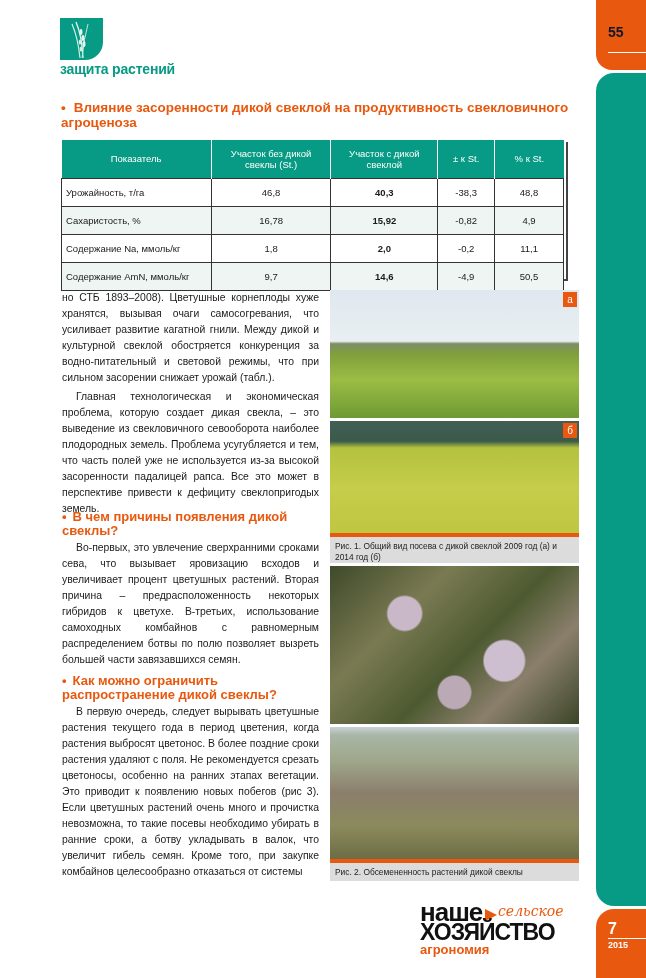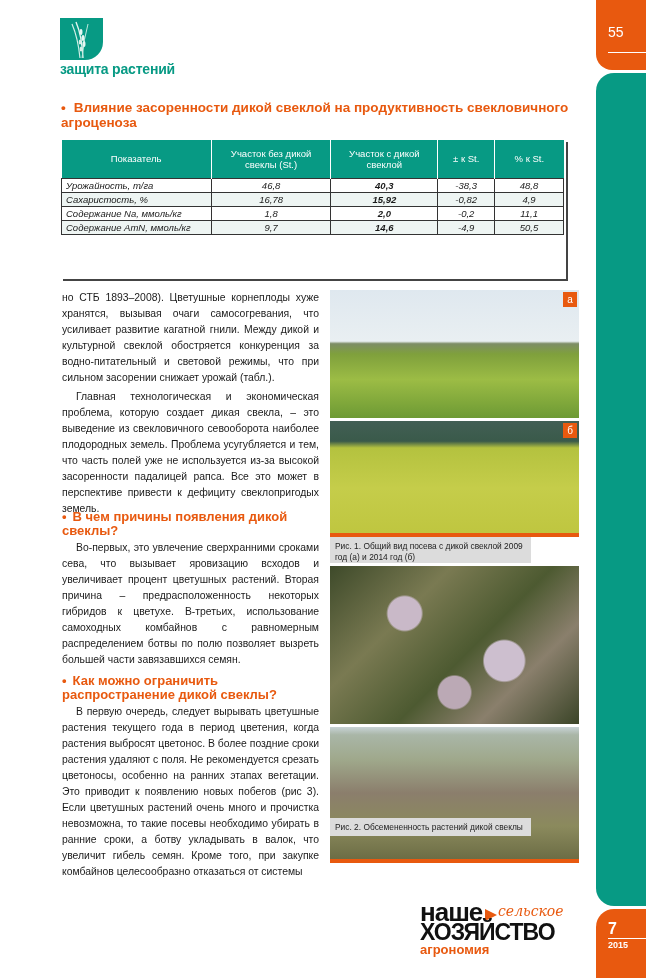--- a/index.html
+++ b/index.html
@@ -1,63 +1,63 @@
 <!DOCTYPE html>
 <html><head>
 <meta charset="utf-8">
 <style>
   * { box-sizing: border-box; margin: 0; padding: 0; }
   html, body { width: 646px; height: 978px; background: #ffffff; overflow: hidden; }
   body { position: relative; font-family: "Liberation Sans", "DejaVu Sans", sans-serif; color: #1a1a1a; }
 
   
   .tab-top { position: absolute; left: 596px; top: 0; width: 50px; height: 70px; background: #e8590f; border-bottom-left-radius: 16px; }
-  .tab-top .pg { position: absolute; left: 12px; top: 24px; color: #ffffff; font-weight: normal; font-size: 14px; }
+  .tab-top .pg { position: absolute; left: 12px; top: 24px; color: #0f172a; font-weight: bold; font-size: 14px; }
   .tab-top .pg-line { position: absolute; left: 12px; top: 52px; width: 38px; height: 1px; background: #fff; }
   .tab-mid { position: absolute; left: 596px; top: 73px; width: 50px; height: 833px; background: #079a84; border-top-left-radius: 18px; border-bottom-left-radius: 18px; }
   .tab-bot { position: absolute; left: 596px; top: 909px; width: 50px; height: 69px; background: #e8590f; border-top-left-radius: 18px; }
   .tab-bot .issue { position: absolute; left: 12px; top: 12px; color: #fff; font-weight: bold; font-size: 16px; line-height: 16px; }
   .tab-bot .line { position: absolute; left: 12px; top: 29px; width: 38px; height: 1px; background: #fff; }
   .tab-bot .year { position: absolute; left: 12px; top: 31px; color: #fff; font-weight: bold; font-size: 9px; }
 
   
   .logo { position: absolute; left: 60px; top: 18px; width: 43px; height: 42px; background: #079a84; border-bottom-right-radius: 18px; overflow: hidden; }
   .logo svg { position: absolute; left: 0; top: 0; }
   .section-label { position: absolute; left: 60px; top: 61px; font-size: 14px; font-weight: bold; color: #079a84; letter-spacing: -0.2px; }
 
   
   .heading { position: absolute; left: 61px; top: 100px; width: 520px; font-size: 13.5px; font-weight: bold; color: #e8590f; line-height: 15px; }
   .heading .bullet { display: inline-block; margin-right: 8px; }
 
   
   .data-table { position: absolute; left: 61px; top: 140px; width: 503px; border-collapse: collapse; font-size: 9.5px; }
   .data-table th { background: #079a84; color: #fff; font-weight: normal; height: 38px; text-align: center; line-height: 11px; border-right: 1px solid #fff; padding: 0 4px; }
   .data-table th:last-child { border-right: none; }
-  .data-table td { height: 14px; border: 1px solid #333; text-align: center; padding: 0 4px; font-style: italic; }
+  .data-table td { height: 28px; border: 1px solid #333; text-align: center; padding: 0 4px; }
   .data-table td:first-child { text-align: left; }
   .data-table tr:nth-child(even) td { background: #eef5f3; }
   .data-table td.bold { font-weight: bold; }
   .table-shadow { position: absolute; left: 61px; top: 140px; width: 505px; height: 139px; box-shadow: 2px 2px 0 #444; pointer-events: none; }
 
   
   .col { position: absolute; left: 62px; width: 257px; font-size: 10.4px; line-height: 16px; text-align: justify; color: #1a1a1a; }
   .col p { text-indent: 0; }
   .col p.ind { text-indent: 14px; }
   .sub { position: absolute; left: 62px; width: 260px; font-size: 13px; font-weight: bold; color: #e8590f; line-height: 14px; }
   .sub .bullet { margin-right: 6px; }
 
   
   .photo { position: absolute; left: 330px; width: 249px; overflow: hidden; }
   .p1a { top: 290px; height: 128px; background: linear-gradient(180deg, #dfe8ef 0%, #e9eff2 40%, #7d8d66 42%, #7fa03c 50%, #9cbc45 70%, #6d9a34 100%); }
   .p1b { top: 421px; height: 112px; background: linear-gradient(180deg, #425f55 0%, #3a5a4a 18%, #b4c23f 24%, #c5cd4a 60%, #bfc640 100%); }
   .p2a { top: 566px; height: 158px; background: radial-gradient(circle at 30% 30%, #c9b9c8 0 8%, transparent 9%), radial-gradient(circle at 70% 60%, #cdbfcf 0 10%, transparent 11%), radial-gradient(circle at 50% 80%, #bba9b5 0 9%, transparent 10%), linear-gradient(135deg, #3e4a2a 0%, #7a7a52 30%, #4d5a31 55%, #8a7f6c 75%, #3b4528 100%); }
   .p2b { top: 727px; height: 132px; background: linear-gradient(180deg, #c8d3d6 0%, #a9b6a7 6%, #9fa88b 25%, #8b7e6c 50%, #8b8a5d 75%, #6c6d45 100%); }
   .photo-label { position: absolute; right: 2px; top: 2px; width: 14px; height: 15px; background: #e8590f; color: #fff; font-size: 10px; text-align: center; line-height: 15px; }
   .bar { position: absolute; left: 330px; width: 249px; height: 4px; background: #e8590f; }
-  .caption { position: absolute; left: 330px; width: 201px; background: #dcdcdc; font-size: 8.4px; line-height: 11px; padding: 4px 5px; color: #222; }
+  .caption { position: absolute; left: 330px; width: 249px; background: #dcdcdc; font-size: 8.4px; line-height: 11px; padding: 4px 5px; color: #222; }
 
   
   .mag { position: absolute; left: 420px; top: 901px; width: 170px; height: 50px; }
   .mag .l1 { position: absolute; left: 0; top: 0; font-size: 26px; font-weight: bold; color: #111; letter-spacing: -1px; line-height: 22px; }
   .mag .l2 { position: absolute; left: 0; top: 20px; font-size: 23px; font-weight: bold; color: #111; letter-spacing: -1px; line-height: 22px; }
   .mag .script { position: absolute; left: 78px; top: 2px; font-family: "DejaVu Serif", serif; font-style: italic; font-size: 14px; color: #e8590f; }
   .mag .tri { position: absolute; left: 65px; top: 8px; width: 0; height: 0; border-left: 12px solid #e8590f; border-top: 6px solid transparent; border-bottom: 6px solid transparent; }
   .mag .sub3 { position: absolute; left: 0; top: 41px; font-size: 13px; font-weight: bold; color: #e8590f; }
 </style>
 </head>
@@ -166,21 +166,21 @@
 </div>
 <div class="photo p1b">
   <span class="photo-label">б</span>
 </div>
 <div class="bar" style="top:533px;"></div>
 <div class="caption" style="top:537px; height:26px;">Рис. 1. Общий вид посева с дикой свеклой 2009 год (а) и 2014 год (б)</div>
 
 <div class="photo p2a"></div>
 <div class="photo p2b"></div>
 <div class="bar" style="top:859px;"></div>
-<div class="caption" style="top:818px; height:18px;">Рис. 2. Обсемененность растений дикой свеклы</div>
+<div class="caption" style="top:863px; height:18px;">Рис. 2. Обсемененность растений дикой свеклы</div>
 
 <div class="mag">
   <span class="l1" style="text-transform: none;">наше</span>
   <span class="tri"></span>
   <span class="script">сельское</span>
   <span class="l2" style="text-transform: uppercase;">хозяйство</span>
   <span class="sub3">агрономия</span>
 </div>
 
 </body></html>

